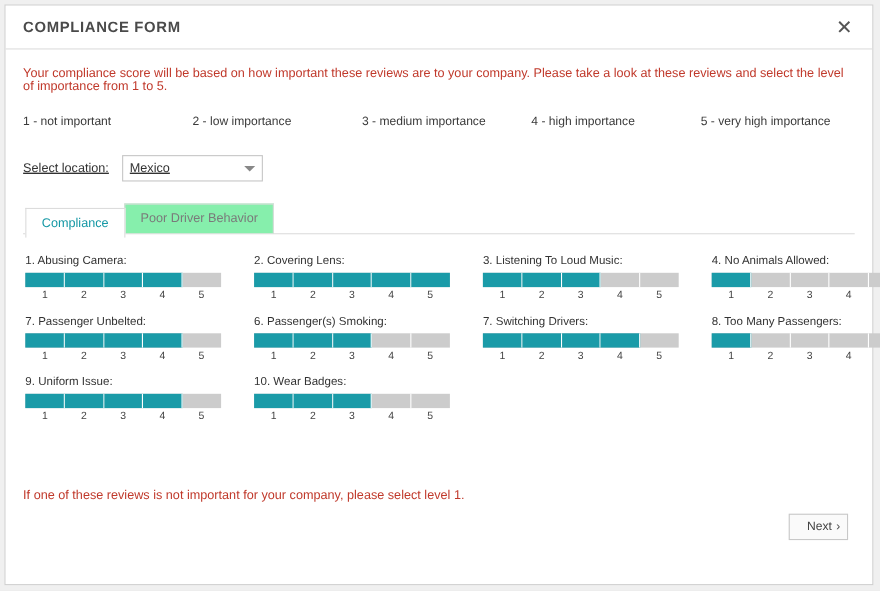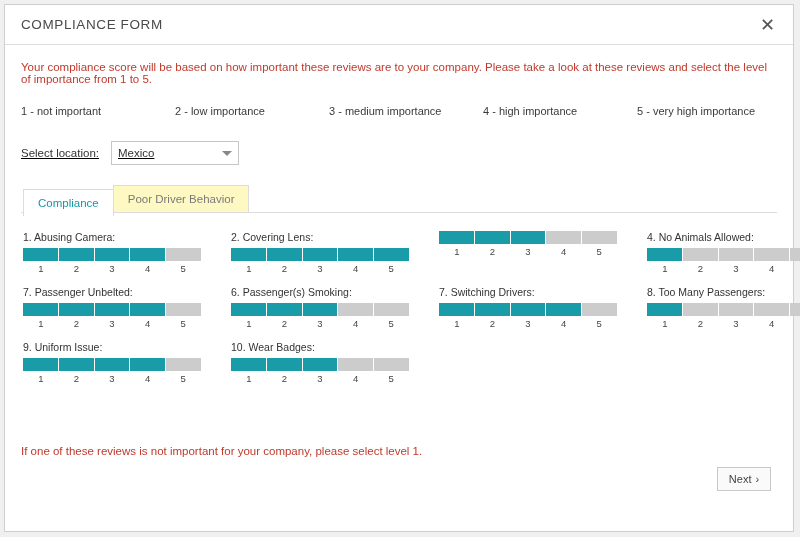--- a/index.html
+++ b/index.html
@@ -31,21 +31,21 @@
     display: flex;
     align-items: center;
     justify-content: space-between;
     padding: 0 14px 0 16px;
     box-sizing: border-box;
   }
   .modal-title {
     font-size: 13.5px;
     letter-spacing: 0.6px;
     color: #4a4a4a;
-    font-weight: normal;
+    font-weight: bold;
   }
   .close-btn {
     font-size: 18px;
     line-height: 1;
     color: #555;
     cursor: pointer;
     padding: 2px 4px;
     background: none;
     border: none;
   }
@@ -107,21 +107,21 @@
     display: flex;
     margin-top: 20px;
     border-bottom: 1px solid #dcdcdc;
     padding-left: 2px;
   }
   .tab {
     font-size: 11.5px;
     padding: 7px 14px;
     border: 1px solid #dcdcdc;
     border-bottom: none;
-    background: #fef9c3;
+    background: #86efac;
     color: #7a7a7a;
     margin-right: -1px;
     cursor: pointer;
   }
   .tab.active {
     background: #ffffff;
     color: #1598a5;
     position: relative;
     top: 4px;
   }
@@ -182,21 +182,21 @@
     top: 462px;
     width: 54px;
     height: 24px;
     border: 1px solid #c8c8c8;
     background: #fafafa;
     font-size: 11px;
     color: #444;
     cursor: pointer;
     display: flex;
     align-items: center;
-    justify-content: center;
+    justify-content: flex-end;
     gap: 4px;
   }
 </style>
 </head>
 <body>
 
 <div id="app">
   <div class="modal">
 
     <div class="modal-header">
@@ -258,20 +258,21 @@
             </div>
             <div class="ticks">
               <div class="tick">1</div>
               <div class="tick">2</div>
               <div class="tick">3</div>
               <div class="tick">4</div>
               <div class="tick">5</div>
             </div>
           </div>
           <div class="item">
+            <div class="item-label">3. Listening To Loud Music:</div>
             <div class="bar">
               <div class="seg on"></div>
               <div class="seg on"></div>
               <div class="seg on"></div>
               <div class="seg"></div>
               <div class="seg"></div>
             </div>
             <div class="ticks">
               <div class="tick">1</div>
               <div class="tick">2</div>

